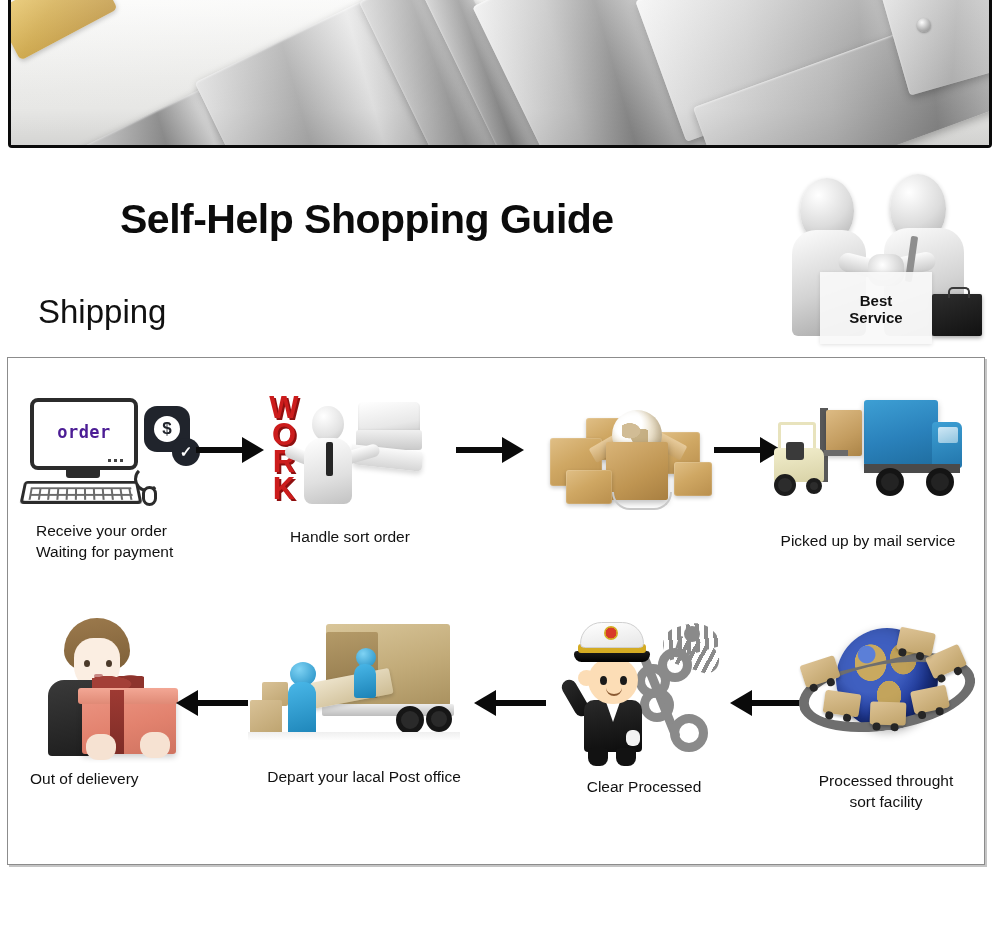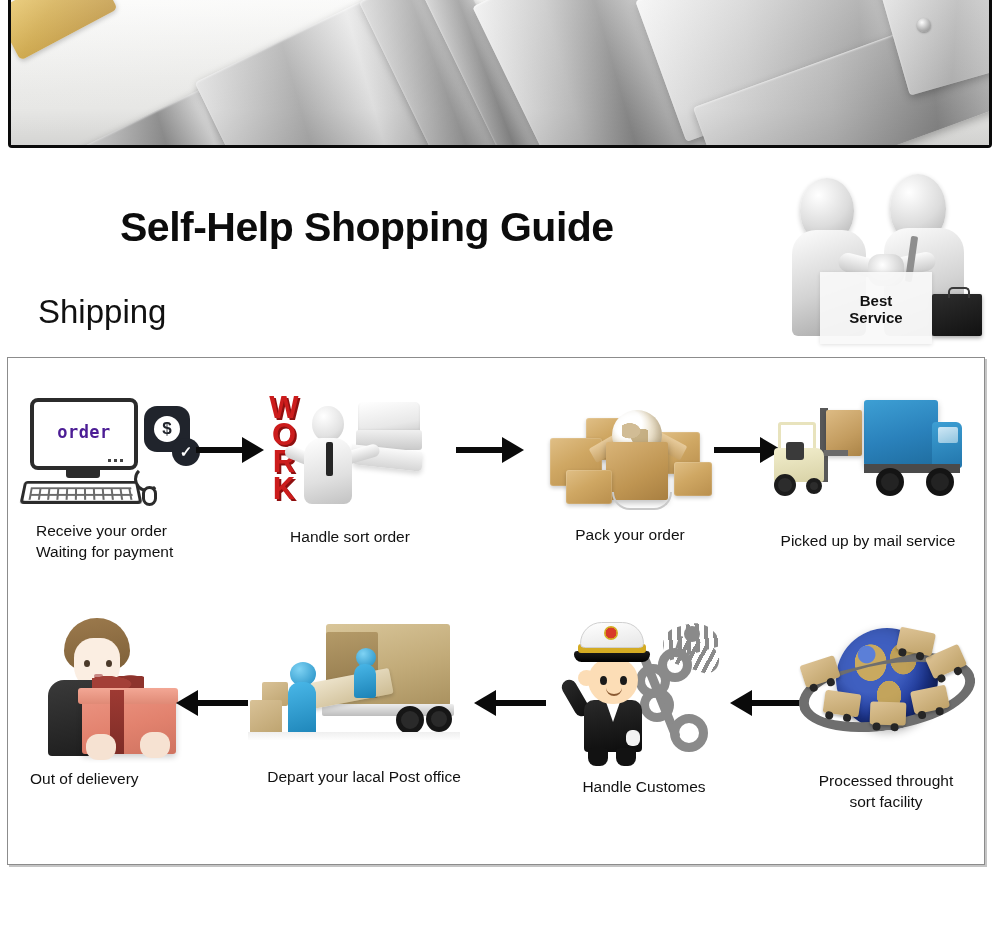--- a/index.html
+++ b/index.html
@@ -66,21 +66,21 @@
     box-shadow: 0 1px 2px rgba(0,0,0,.4);
   }
   .banner-shade {
     position:absolute; inset:0;
     background: linear-gradient(to bottom, rgba(255,255,255,.25), rgba(0,0,0,.05) 75%, rgba(0,0,0,.12));
     pointer-events:none;
   }
 
   
   .title {
-    position:absolute; left:120px; top:204px;
+    position:absolute; left:120px; top:196px;
     font-size: 41px; font-weight: bold; color:#0c0c0c;
     letter-spacing: -0.5px; white-space: nowrap;
   }
   .subtitle {
     position:absolute; left:38px; top:293px;
     font-size: 33px; font-weight: normal; color:#111111;
     white-space: nowrap;
   }
 
   
@@ -695,21 +695,20 @@
         <div class="bx pk4"></div>
         <div class="pk-flap l"></div>
         <div class="pk-flap r"></div>
         <div class="pk-globe"></div>
         <div class="pk-open"></div>
         <div class="bx pk2"></div>
         <div class="bx pk5"></div>
         <div class="pk-cord"></div>
       </div>
       <div class="step-label center" style="left:0px; top:128px; width:180px;">
-        <div>Pack your order</div>
       </div>
     </div>
 
     <div class="arrow right" style="left:706px; top:63px; width:68px;">
       <div class="shaft" style="width:50px;"></div>
       <div class="head"></div>
     </div>
 
     <div class="step" style="left:752px; top:22px; width:216px;">
       <div class="art-forklift step-art" style="left:12px;">
@@ -809,21 +808,21 @@
         <div class="co-eye l"></div>
         <div class="co-eye r"></div>
         <div class="co-smile"></div>
         <div class="co-cap-brim"></div>
         <div class="co-cap-band"></div>
         <div class="co-cap-top"></div>
         <div class="co-emblem"></div>
         <div class="co-hand"></div>
       </div>
       <div class="step-label center" style="left:0px; top:158px; width:176px;">
-        <div>Handle Customes</div>
+        <div>Clear Processed</div>
       </div>
     </div>
 
     <div class="arrow left" style="left:722px; top:82px; width:72px;">
       <div class="head"></div>
       <div class="shaft" style="width:52px;"></div>
     </div>
 
     <div class="step" style="left:780px; top:14px; width:196px;">
       <div class="art-globe step-art" style="left:6px;">

